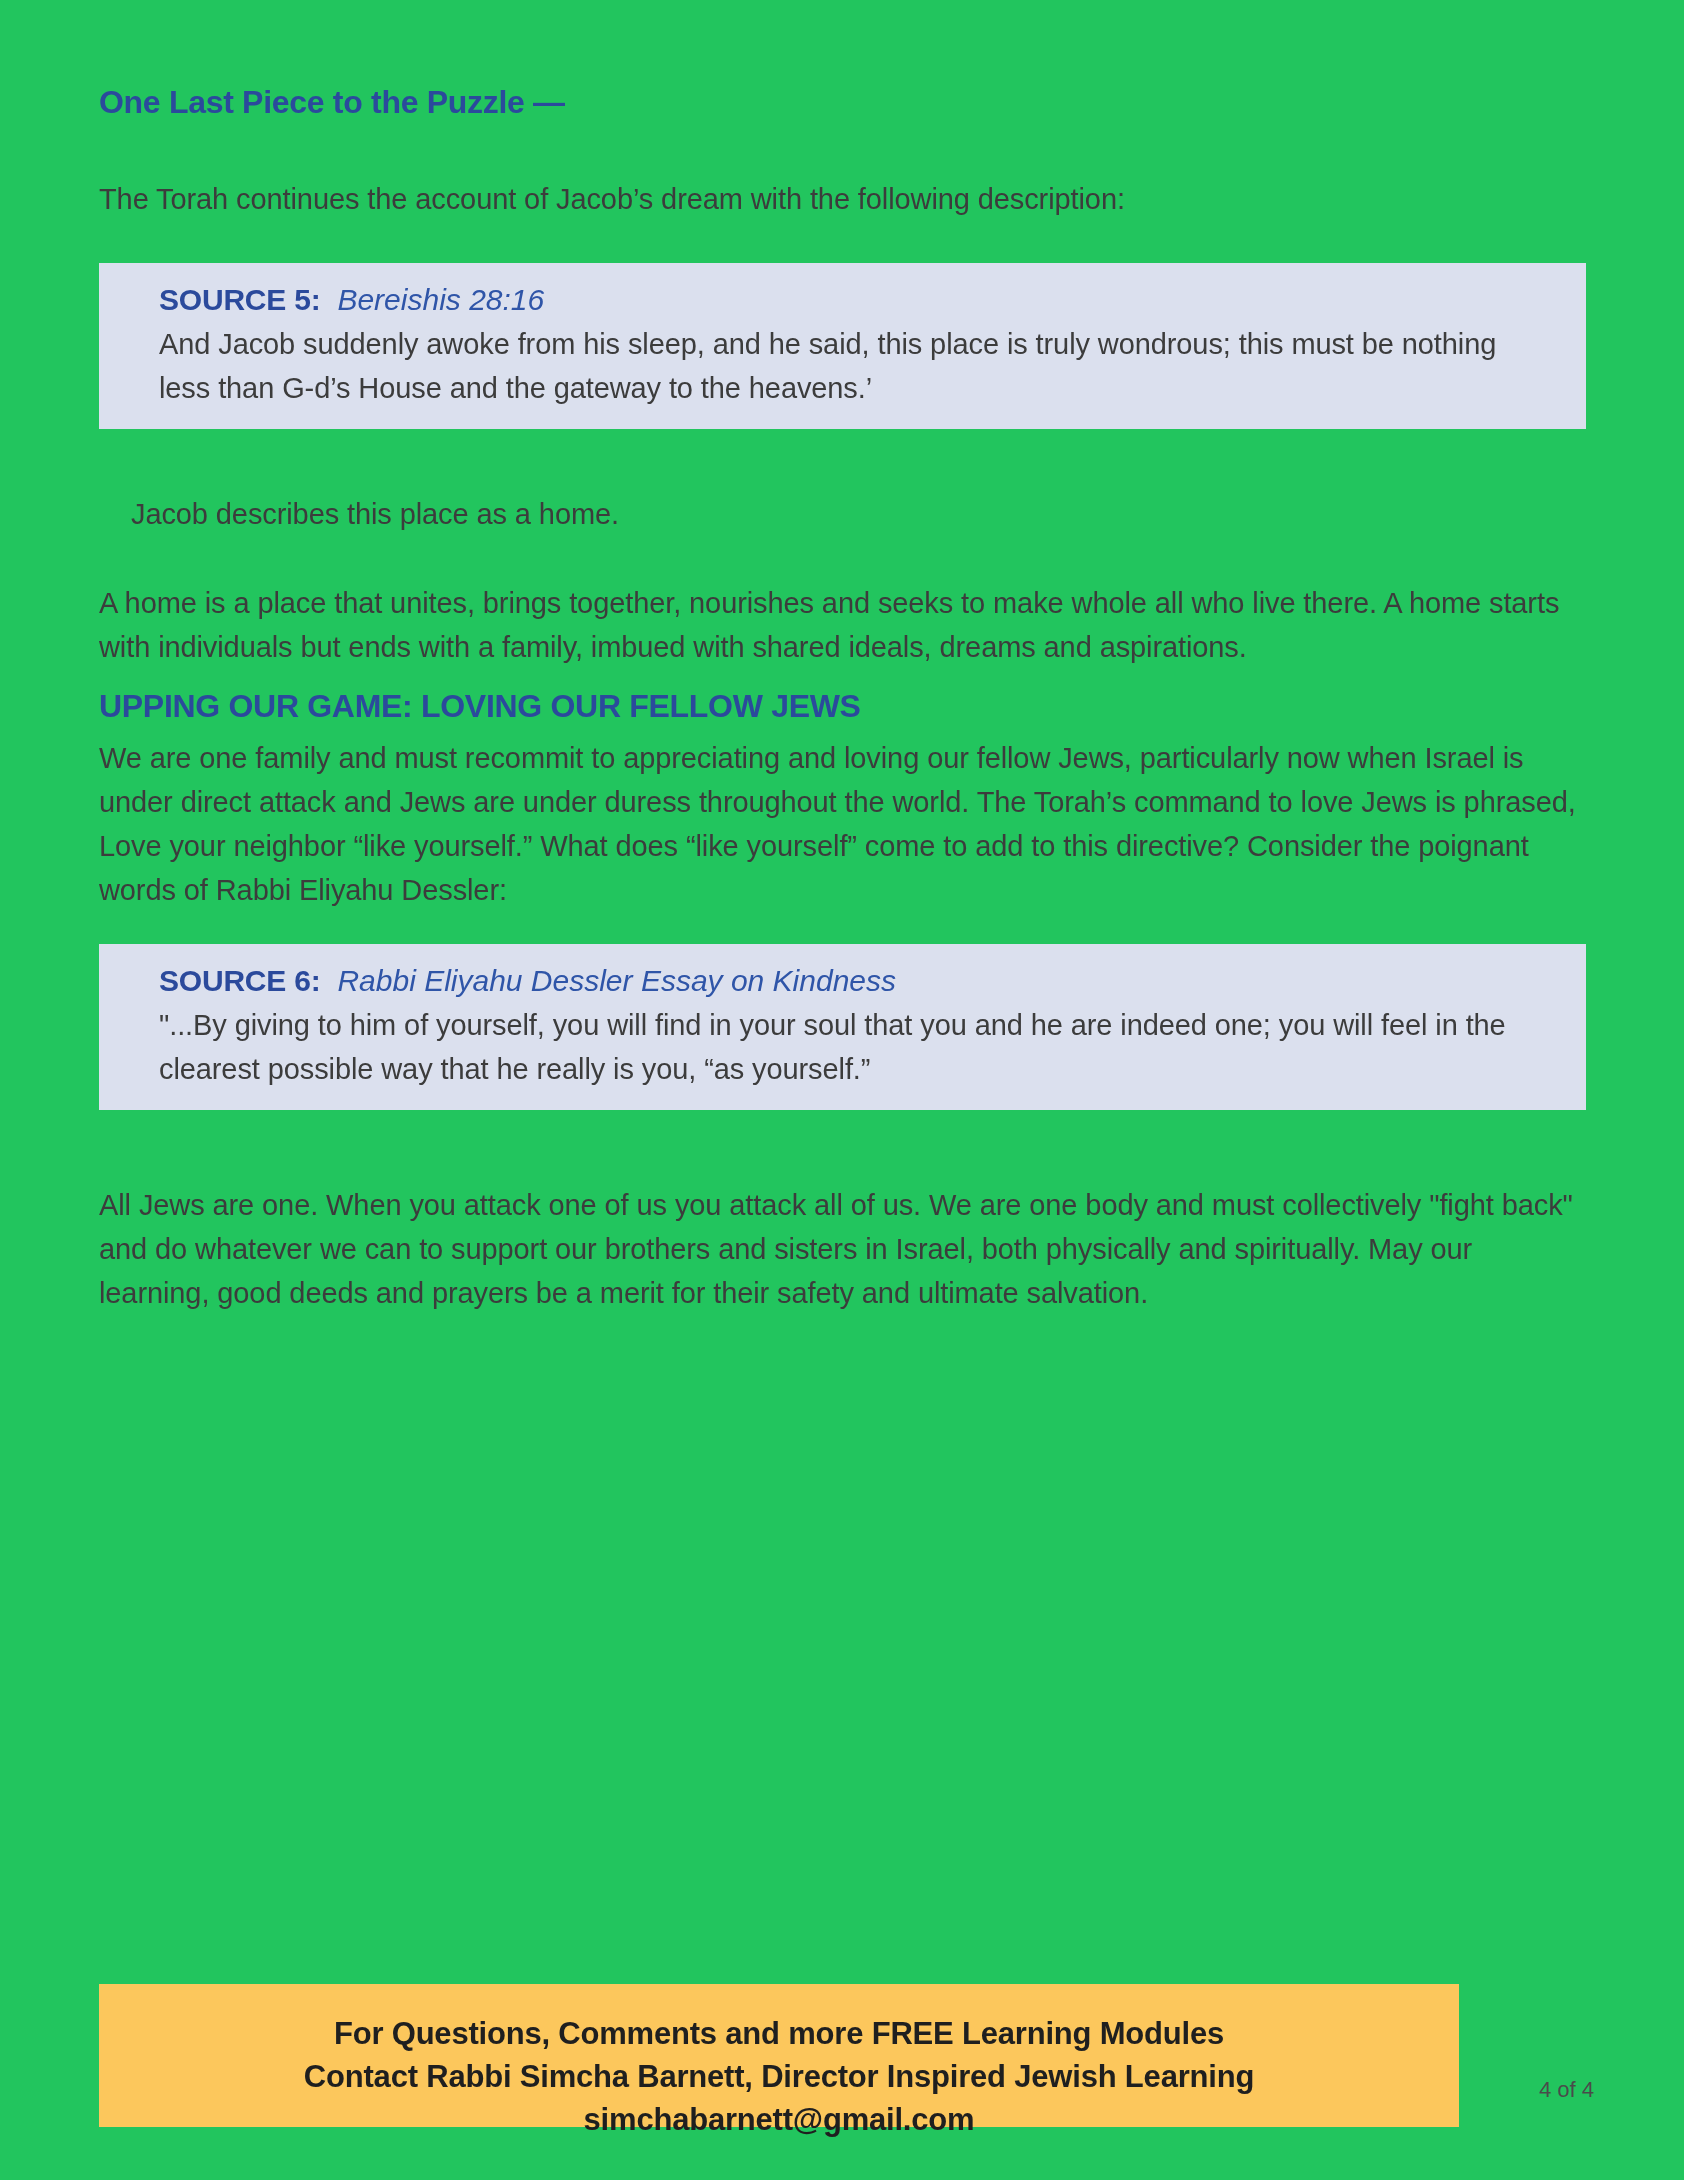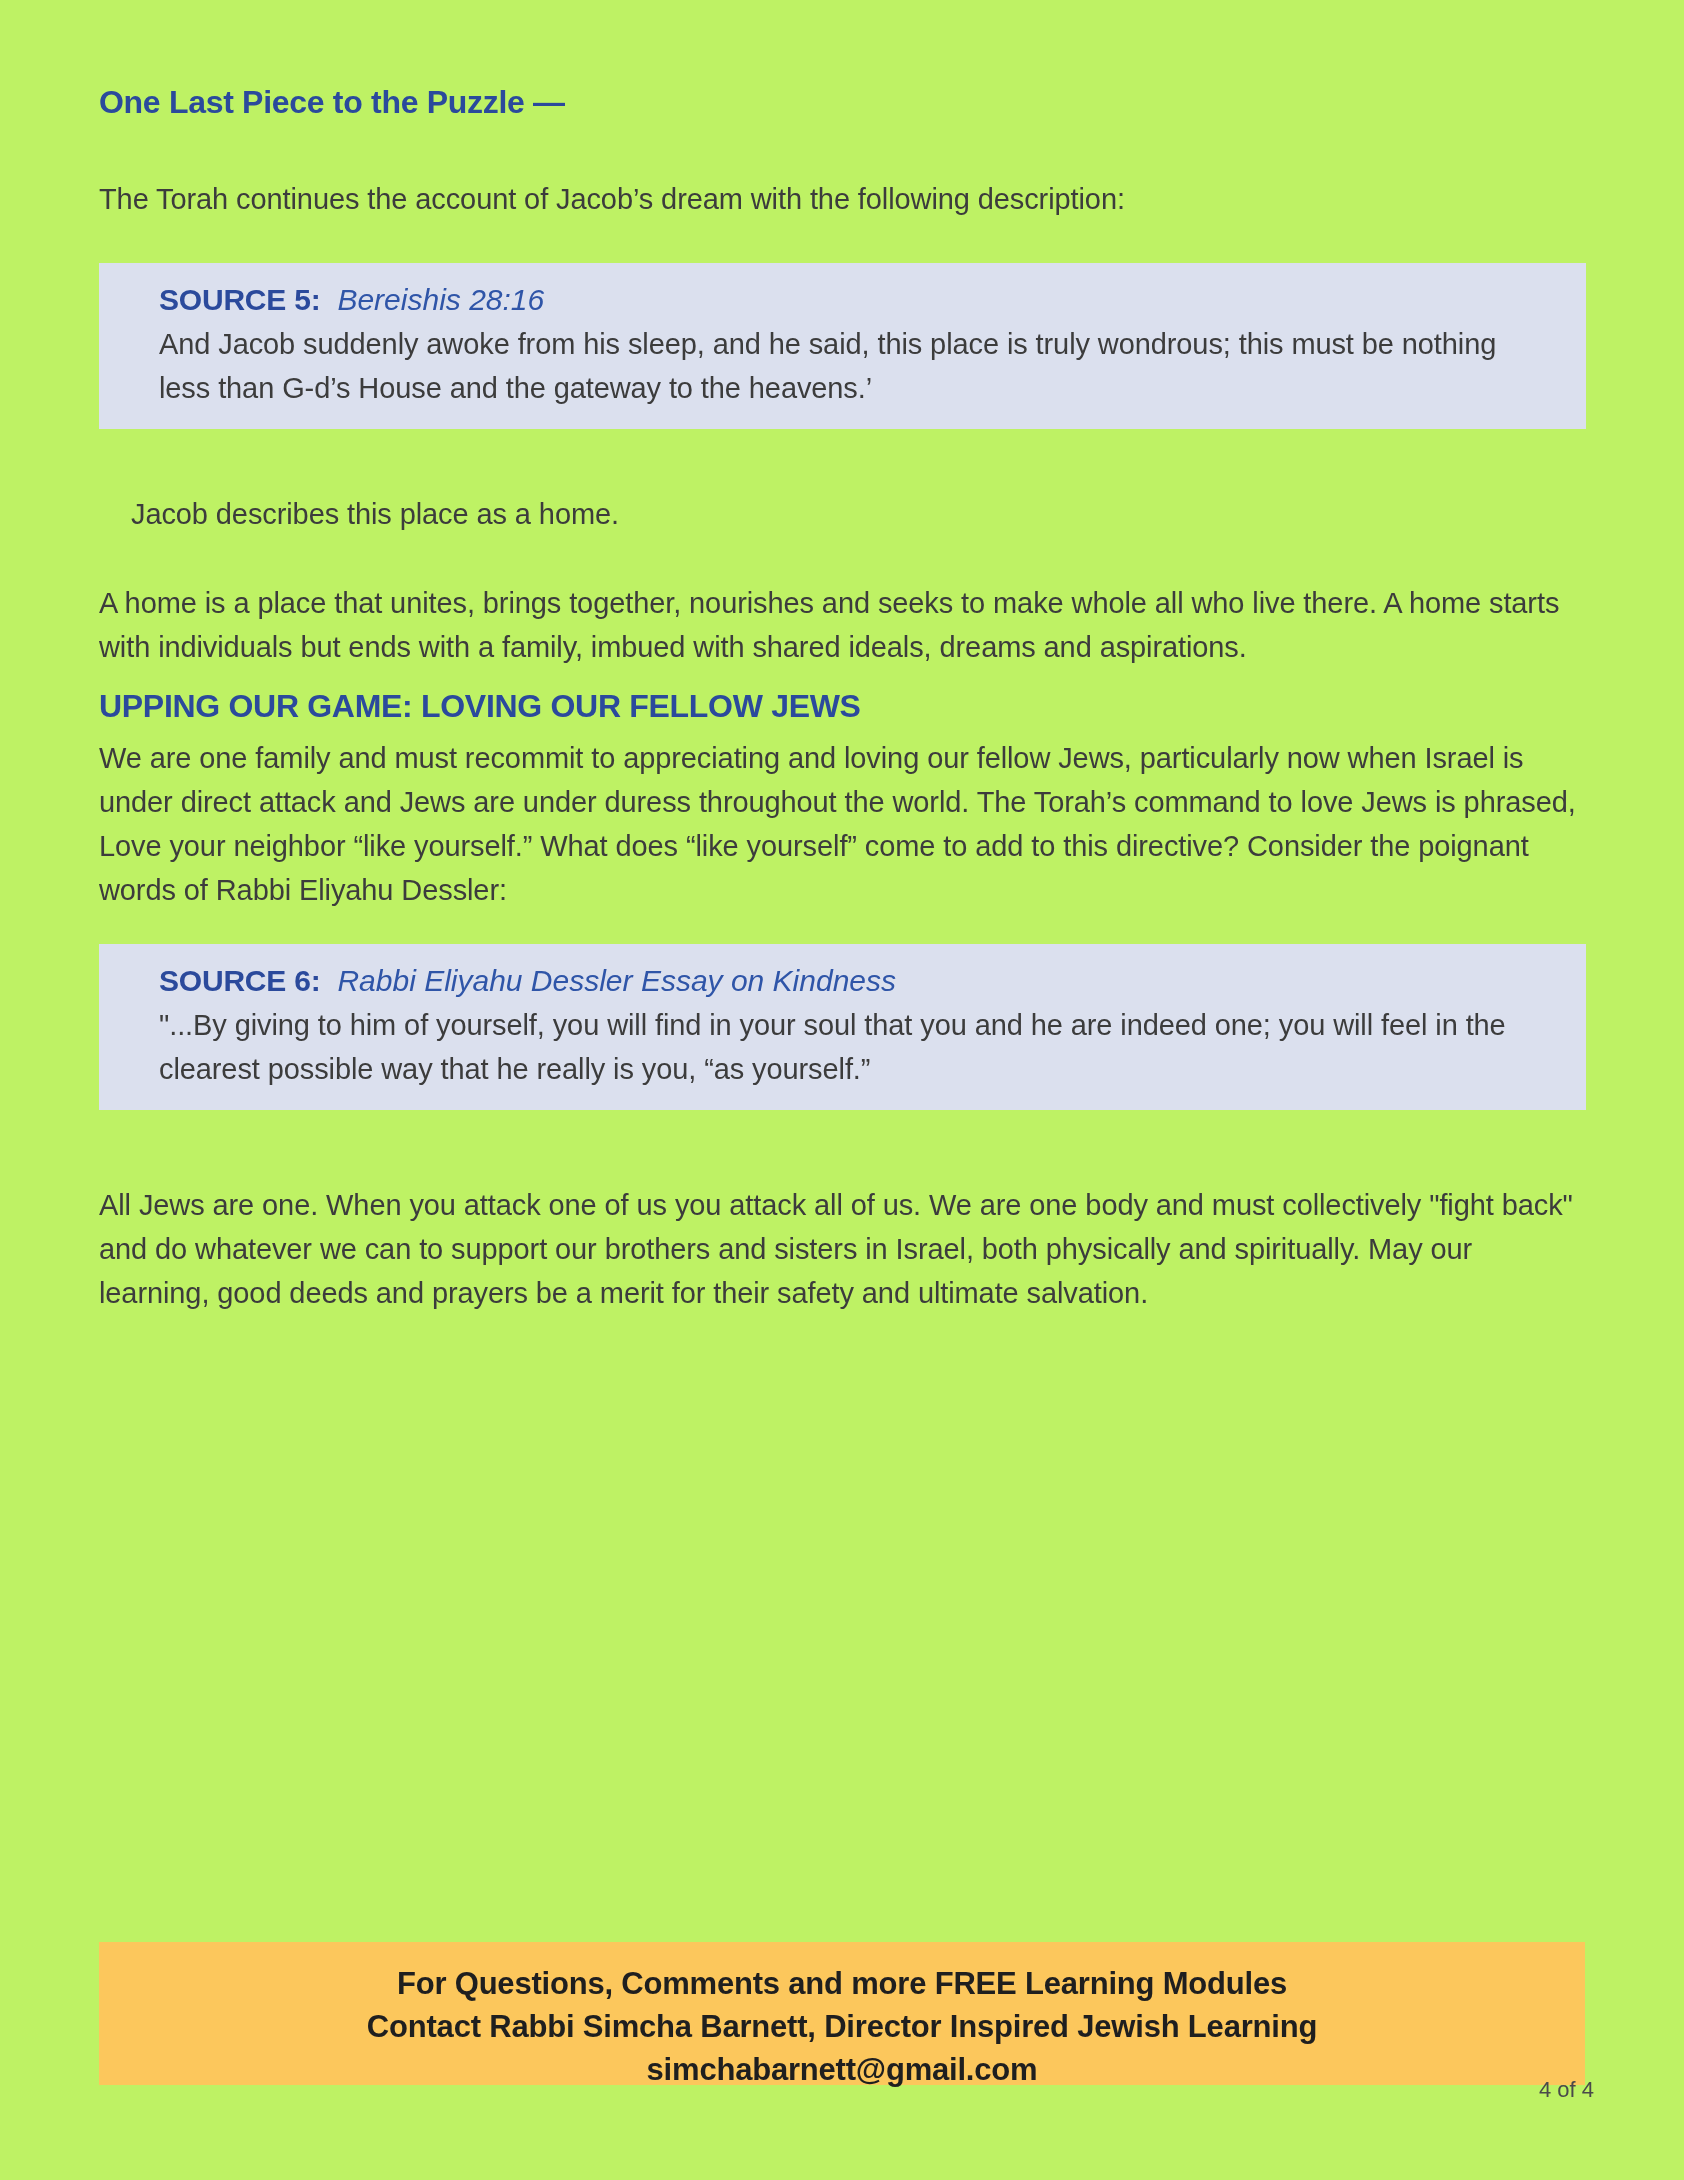--- a/index.html
+++ b/index.html
@@ -9,21 +9,21 @@
   }
   body {
     width: 1685px;
     height: 2181px;
     font-family: "Liberation Sans", sans-serif;
   }
   .page {
     position: relative;
     width: 1685px;
     height: 2181px;
-    background: #bef264;
+    background: #22c55e;
     overflow: hidden;
   }
   .content {
     position: absolute;
     left: 99px;
     top: 0;
     width: 1487px;
   }
   h1.doc-heading, h2.doc-heading {
     margin: 0;
@@ -75,27 +75,27 @@
     margin: 0;
     font-size: 29px;
     line-height: 44px;
     font-weight: 300;
     color: #3c3c3c;
     letter-spacing: -0.1px;
   }
   .footer-banner {
     position: absolute;
     left: 99px;
-    top: 1942px;
-    width: 1486px;
+    top: 1984px;
+    width: 1360px;
     height: 143px;
     box-sizing: border-box;
     background: #fcc75c;
     text-align: center;
-    padding-top: 20px;
+    padding-top: 28px;
   }
   .footer-line {
     margin: 0;
     font-size: 31px;
     line-height: 43px;
     font-weight: 700;
     color: #1f1f1f;
     letter-spacing: -0.2px;
   }
   .page-number {

